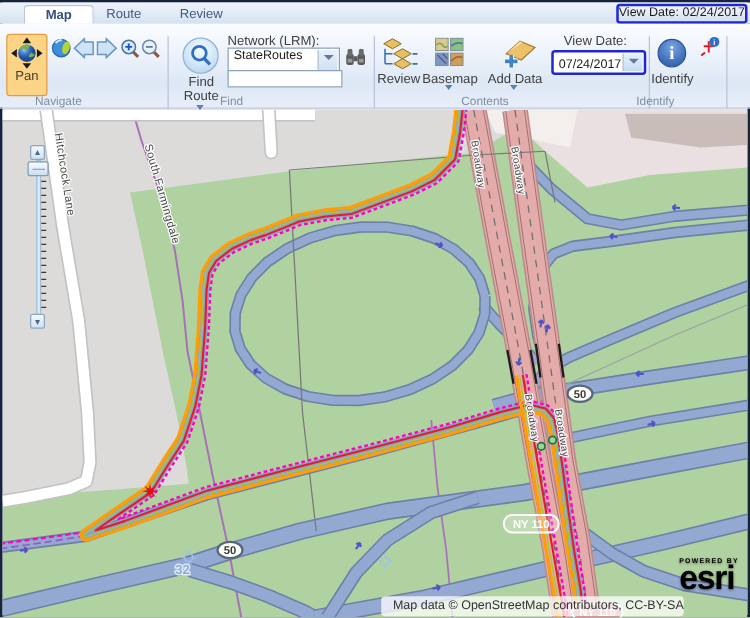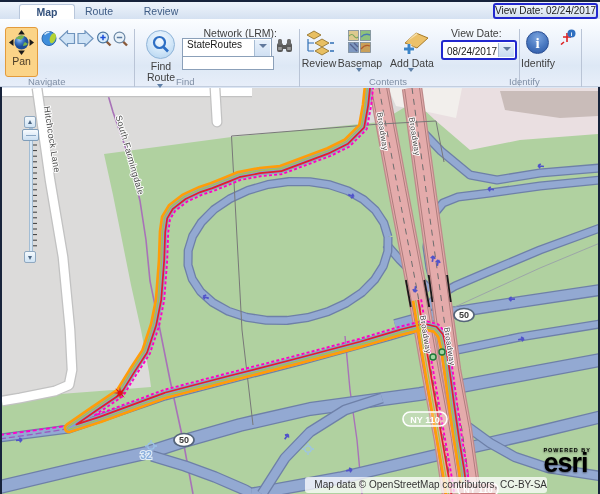--- a/index.html
+++ b/index.html
@@ -101,21 +101,21 @@
         </g>
     </svg>
 
     <div id="frcirc"></div>
     <svg style="position:absolute;left:146px;top:11px" width="29" height="29">
       <circle cx="13.5" cy="12.5" r="5.5" fill="none" stroke="#2e6fc4" stroke-width="2.2"></circle>
       <line x1="17.5" y1="17" x2="22" y2="21.5" stroke="#2e6fc4" stroke-width="2.6"></line>
     </svg>
     <div class="btext" style="left:141px;top:42px;width:40px;line-height:11px">Find<br>Route</div>
     <div class="caret" style="left:157px;top:65px"></div>
-    <div class="btext" style="left:182px;top:9px;width:95px;text-align:right;line-height:10px">Network (LRM):</div>
+    <div class="btext" style="left:182px;top:9px;width:95px;text-align:left;line-height:10px">Network (LRM):</div>
     <div class="combo" style="left:182px;top:19px;width:90px;height:26px">
         <div class="ctext">StateRoutes</div>
         <div class="ddbtn"></div>
       </div>
     <svg style="position:absolute;left:276px;top:20px" width="17" height="14">
       <rect x="1" y="4" width="6" height="9" rx="2" fill="#5a5a5a"></rect>
         <rect x="10" y="4" width="6" height="9" rx="2" fill="#5a5a5a"></rect>
       <rect x="2" y="0" width="4" height="6" rx="1.5" fill="#6a6a6a"></rect>
         <rect x="11" y="0" width="4" height="6" rx="1.5" fill="#6a6a6a"></rect>
       <rect x="7" y="6" width="3" height="4" fill="#5a5a5a"></rect>
@@ -156,21 +156,21 @@
           <path d="M8,18 h10 M13,13 v10"></path>
         </g>
       <g stroke="#3d85c8" stroke-width="3">
           <path d="M8,18 h10 M13,13 v10"></path>
         </g>
     </svg>
     <div class="btext" style="left:388px;top:38px;width:48px">Add Data</div>
     <div class="caret" style="left:408px;top:49px"></div>
     <div class="btext" style="left:451px;top:9px;width:70px;text-align:left;line-height:10px">View Date:</div>
     <div style="position:absolute;left:441px;top:21px;width:76px;height:20px;border:2.5px solid #2228ce;border-radius:3px;background:#fff">
-      <div class="ctext" style="top:4px;font-size:10px;left:4px">08/24/2017</div>
+      <div class="ctext" style="top:4px;font-size:10px;left:4px">07/24/2017</div>
         <div class="ddbtn"></div>
     </div>
 
     <div id="idcirc">i</div>
     <div class="btext" style="left:518px;top:38px;width:40px">Identify</div>
     <svg style="position:absolute;left:560px;top:10px" width="16" height="16">
       <path d="M3,8 h8 M7,4 v9 M4,13 l-3,2.5" stroke="#d22" stroke-width="1.6" fill="none"></path>
       <circle cx="11.5" cy="4.5" r="4" fill="#2f6fc0"></circle>
       <text x="11.5" y="7" font-size="6" fill="#fff" text-anchor="middle" font-weight="bold" font-family="Liberation Serif,serif">i</text>
     </svg>

